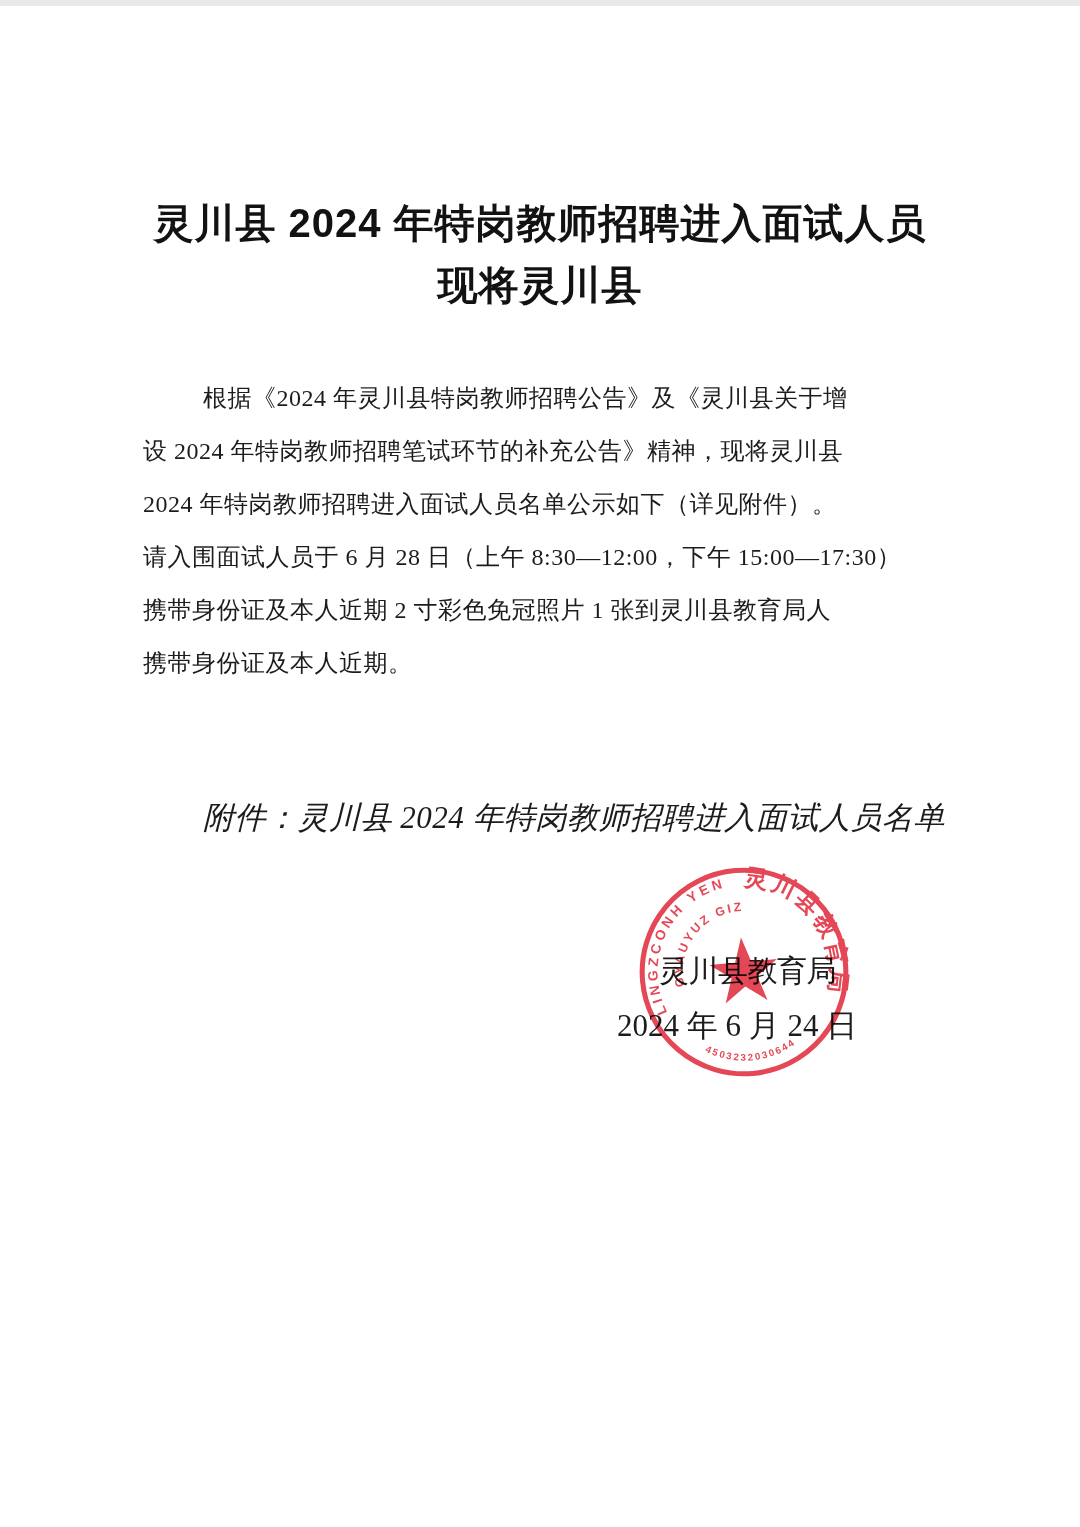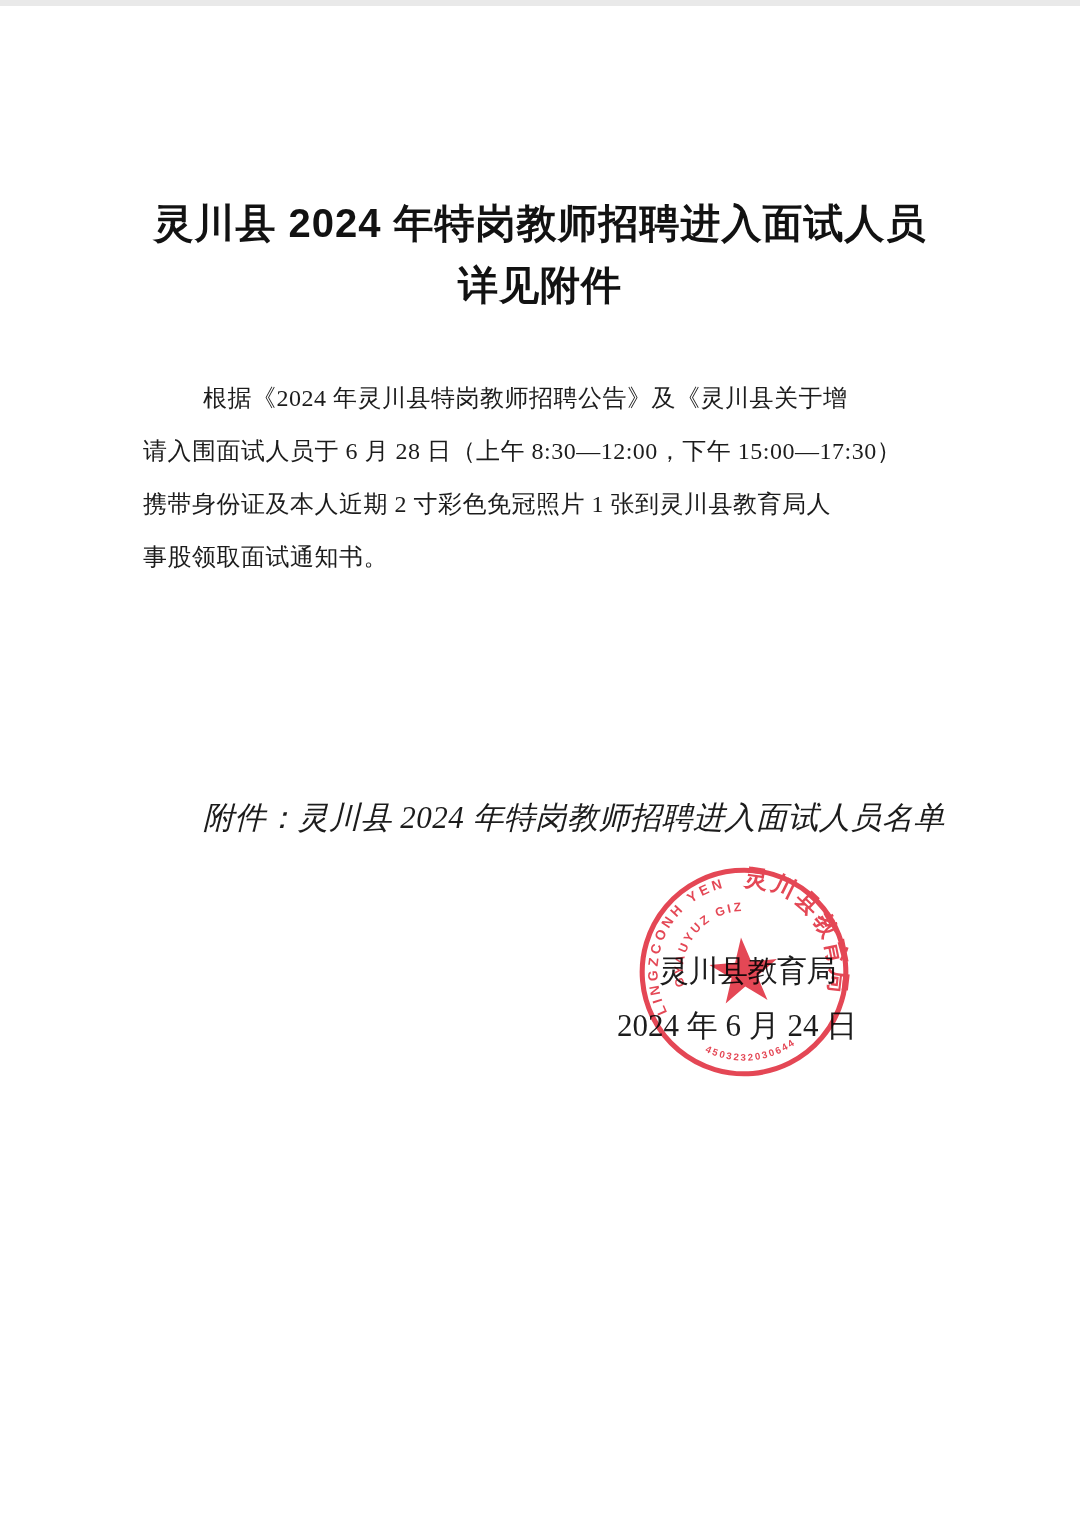--- a/index.html
+++ b/index.html
@@ -63,28 +63,30 @@
   .seal .cjk-arc{font-size:23px;letter-spacing:3px;font-family:sans-serif;}
   .seal .code{font-size:9.5px;letter-spacing:2px;}
 </style>
 </head>
 <body>
 
 <div class="page">
 
   <div class="title">
     <div>灵川县 2024 年特岗教师招聘进入面试人员</div>
-    <div>详见附件</div>
+    <div>现将灵川县</div>
   </div>
 
   <div class="body-block">
     <div class="bline ind">根据《2024 年灵川县特岗教师招聘公告》及《灵川县关于增</div>
+    <div class="bline">设 2024 年特岗教师招聘笔试环节的补充公告》精神，现将灵川县</div>
+    <div class="bline">2024 年特岗教师招聘进入面试人员名单公示如下（详见附件）。</div>
     <div class="bline">请入围面试人员于 6 月 28 日（上午 8:30—12:00，下午 15:00—17:30）</div>
     <div class="bline">携带身份证及本人近期 2 寸彩色免冠照片 1 张到灵川县教育局人</div>
-    <div class="bline">事股领取面试通知书。</div>
+    <div class="bline">携带身份证及本人近期。</div>
   </div>
 
   <div class="attach">附件：灵川县 2024 年特岗教师招聘进入面试人员名单</div>
 
   <div class="sig-org">灵川县教育局</div>
   <div class="sig-date">2024 年 6 月 24 日</div>
 
   <svg class="seal" viewBox="0 0 220 220" aria-hidden="true">
     <circle cx="110" cy="110" r="100" fill="none" stroke="#e23948" stroke-width="5"></circle>
 

